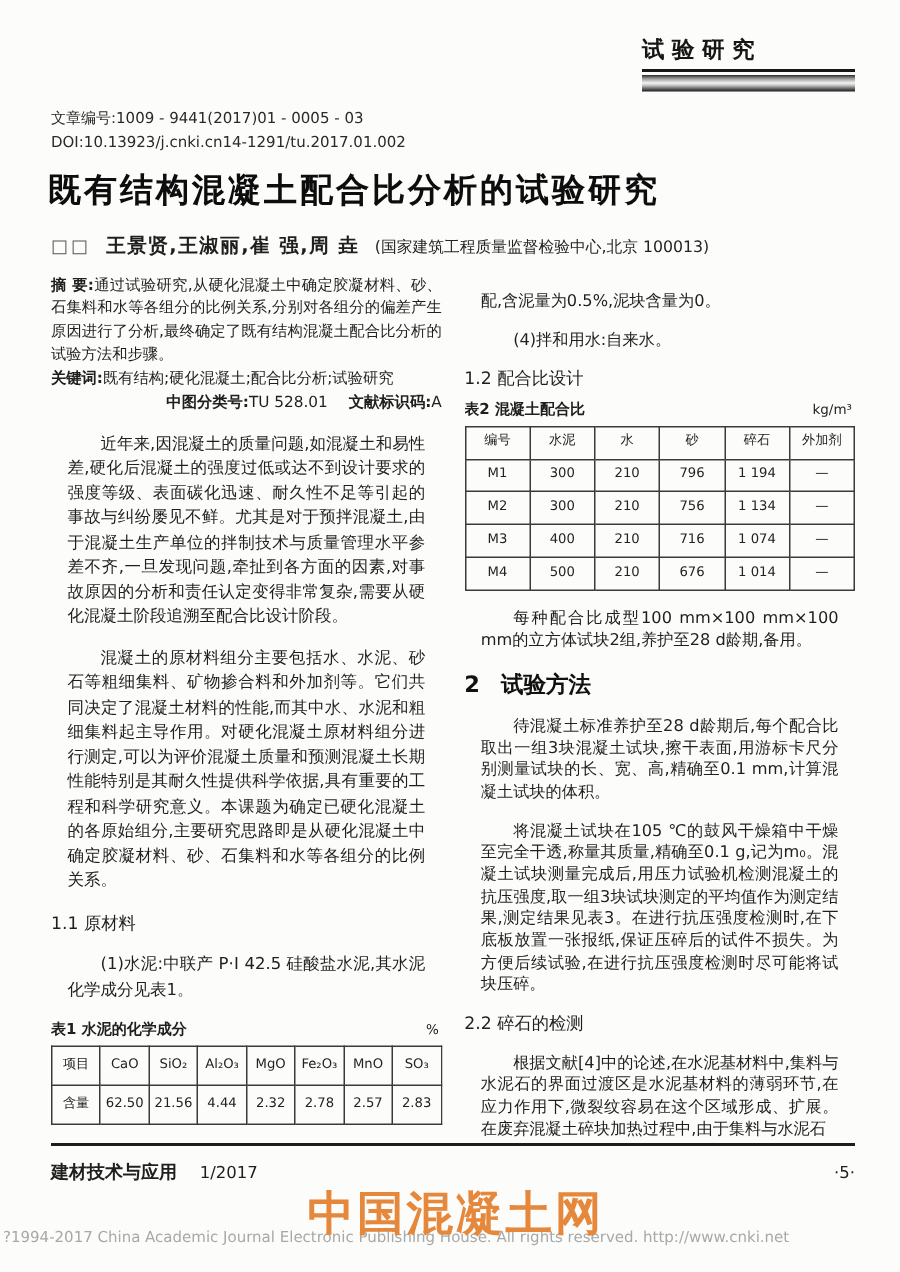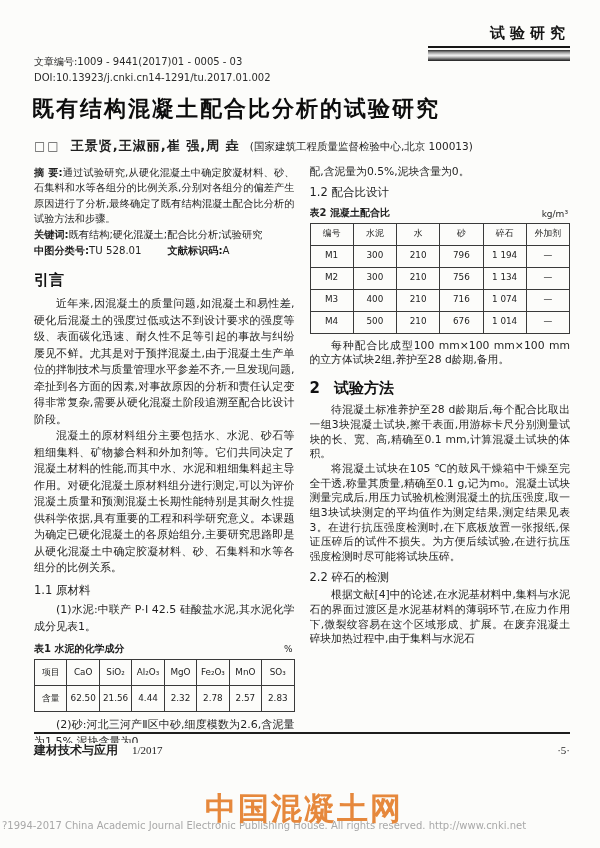--- a/index.html
+++ b/index.html
@@ -4,60 +4,60 @@
 <style>
   html,body { margin:0; padding:0; background:#e9e9e9; }
   .page {
     position:relative; width:600px; height:848px; margin:0 auto;
     background:#fcfcfa; overflow:hidden; color:#1f1f1f;
     font-family:"DejaVu Sans","Liberation Sans",sans-serif;
   }
   .inner { padding:26px 30px 0 34px; }
 
   
-  .badge { position:absolute; top:24px; right:30px; width:142px; text-align:right; }
+  .badge { position:absolute; top:24px; right:30px; width:142px; text-align:left; }
   .badge-label { display:block; font-size:15px; font-weight:700; letter-spacing:5px;
     padding-bottom:3px; border-bottom:2px solid #161616; color:#161616; }
   .badge-bar { height:11px; margin-top:2px;
     background:linear-gradient(to bottom,#2b2b2b 0%,#9a9a9a 22%,#f2f2f2 48%,#c9c9c9 62%,#5a5a5a 85%,#1c1c1c 100%); }
 
-  .article-info { margin-top:28px; font-size:10px; color:#2a2a2a; line-height:1.55; }
+  .article-info { margin-top:46px; font-size:10px; color:#2a2a2a; line-height:1.55; }
   .paper-title { font-size:22px; font-weight:700; letter-spacing:2px; color:#0d0d0d;
     margin:9px 0 13px -2px; white-space:nowrap; }
 
   .authors-line { font-size:13px; margin:2px 0 10px; white-space:nowrap; }
   .author-marks { color:#555; font-size:12px; letter-spacing:2px; margin-right:6px; }
   .authors { font-weight:700; letter-spacing:1px; }
   .affiliation { font-size:10.5px; margin-left:6px; color:#242424; }
 
   .columns { display:flex; gap:15px; height:578px; overflow:hidden; margin-top:2px; }
   .col { width:50%; overflow:hidden; }
   .col-left  { font-size:11px;   line-height:1.5; }
   .col-right { font-size:10.8px; line-height:1.36; }
 
   .abs { font-size:10.2px; line-height:1.5; margin:0 0 1px; text-align:justify; }
   .abs-label { font-weight:700; }
-  .abs-meta { display:flex; gap:26px; font-size:10.2px; margin:1px 0 0; }
+  .abs-meta { display:flex; gap:14px; font-size:10.2px; margin:1px 0 0;justify-content:flex-end; }
   .abs-meta b { font-weight:700; }
 
   .sec-head { font-size:15px; font-weight:700; margin:10px 0 5px; color:#111; }
   .sec-head .no { margin-right:14px; }
   .sub-head { font-size:11.5px; font-weight:400; margin:5px 0 3px; }
 
-  p.body { margin:0; text-indent:2em; text-align:justify; }
+  p.body { margin:11px; text-indent:2em; text-align:justify; }
 
   .tbl-caption { position:relative; text-align:left; font-size:10px; font-weight:600;
     margin:6px 0 3px; }
   .tbl-caption .unit { position:absolute; right:2px; bottom:0; font-weight:400; font-size:9px; }
   table.data { width:100%; border-collapse:collapse; table-layout:fixed;
     font-size:8.8px; text-align:center; margin-bottom:5px; color:#222; }
   table.data th, table.data td { border:1px solid #3a3a3a; padding:6px 1px; font-weight:400; }
   table.t2 td, table.t2 th { padding:4.5px 1px; }
 
-  .page-footer { position:absolute; left:34px; right:30px; top:732px;font-family:Liberation Serif, serif; }
+  .page-footer { position:absolute; left:34px; right:30px; top:762px; }
   .foot-rule { border-top:2px solid #1d1d1d; }
   .foot-row { display:flex; justify-content:space-between; align-items:baseline; margin-top:6px; }
   .journal { font-size:12px; font-weight:700; }
   .issue { font-size:11px; font-weight:400; margin-left:10px; }
   .page-no { font-size:11px; }
 
   .watermark { position:absolute; top:788px; left:50%; transform:translateX(-48%);
     font-size:31px; font-weight:700; letter-spacing:2px; white-space:nowrap; z-index:2; }
   .copyright { position:absolute; top:820px; left:2px; right:0; font-size:10px;
     color:#a8a8a8; white-space:nowrap; }
@@ -93,21 +93,20 @@
           <span class="abs-label">摘 要:</span><span>通过试验研究,从硬化混凝土中确定胶凝材料、砂、石集料和水等各组分的比例关系,分别对各组分的偏差产生原因进行了分析,最终确定了既有结构混凝土配合比分析的试验方法和步骤。</span>
         </p>
         <p class="abs">
           <span class="abs-label">关键词:</span><span>既有结构;硬化混凝土;配合比分析;试验研究</span>
         </p>
         <div class="abs-meta">
           <span><b>中图分类号:</b><span>TU 528.01</span></span>
           <span><b>文献标识码:</b><span>A</span></span>
         </div>
 
-        <div class="sec-head">引言</div>
         <p class="body">近年来,因混凝土的质量问题,如混凝土和易性差,硬化后混凝土的强度过低或达不到设计要求的强度等级、表面碳化迅速、耐久性不足等引起的事故与纠纷屡见不鲜。尤其是对于预拌混凝土,由于混凝土生产单位的拌制技术与质量管理水平参差不齐,一旦发现问题,牵扯到各方面的因素,对事故原因的分析和责任认定变得非常复杂,需要从硬化混凝土阶段追溯至配合比设计阶段。</p>
         <p class="body">混凝土的原材料组分主要包括水、水泥、砂石等粗细集料、矿物掺合料和外加剂等。它们共同决定了混凝土材料的性能,而其中水、水泥和粗细集料起主导作用。对硬化混凝土原材料组分进行测定,可以为评价混凝土质量和预测混凝土长期性能特别是其耐久性提供科学依据,具有重要的工程和科学研究意义。本课题为确定已硬化混凝土的各原始组分,主要研究思路即是从硬化混凝土中确定胶凝材料、砂、石集料和水等各组分的比例关系。</p>
 
         <div class="sub-head">1.1 原材料</div>
         <p class="body">(1)水泥:中联产 P·Ⅰ 42.5 硅酸盐水泥,其水泥化学成分见表1。</p>
 
         <div class="tbl-caption">
           <span>表1 水泥的化学成分</span>
           <span class="unit">%</span>
         </div>
@@ -137,20 +136,21 @@
               </tr>
             </tbody>
         </table>
 
         <p class="body">(2)砂:河北三河产Ⅱ区中砂,细度模数为2.6,含泥量为1.5%,泥块含量为0。</p>
 
       </div>
 
       <div class="col col-right">
         <p class="body" style="text-indent:0">配,含泥量为0.5%,泥块含量为0。</p>
+        <p class="body">(4)拌和用水:自来水。</p>
 
         <div class="sub-head">1.2 配合比设计</div>
 
         <div class="tbl-caption">
           <span>表2 混凝土配合比</span>
           <span class="unit">kg/m³</span>
         </div>
         <table class="data t2">
           <thead>
               <tr>

